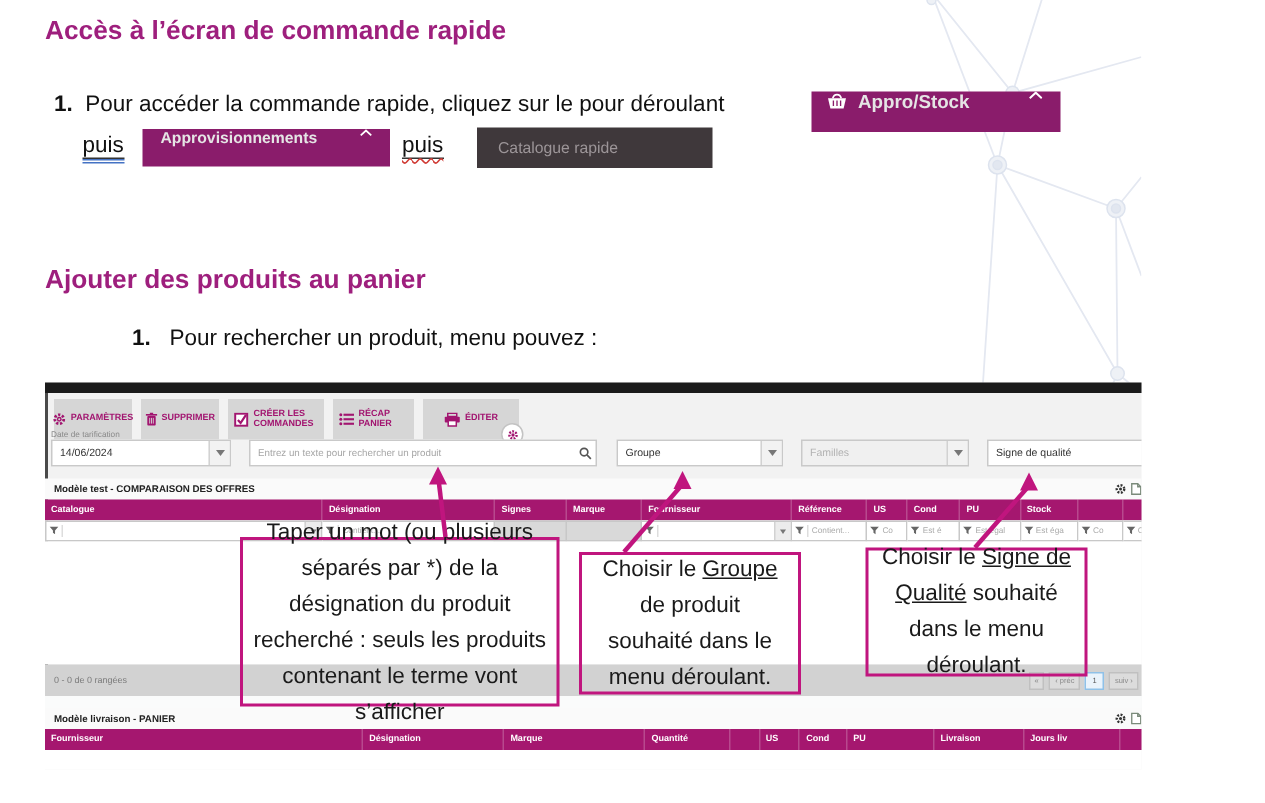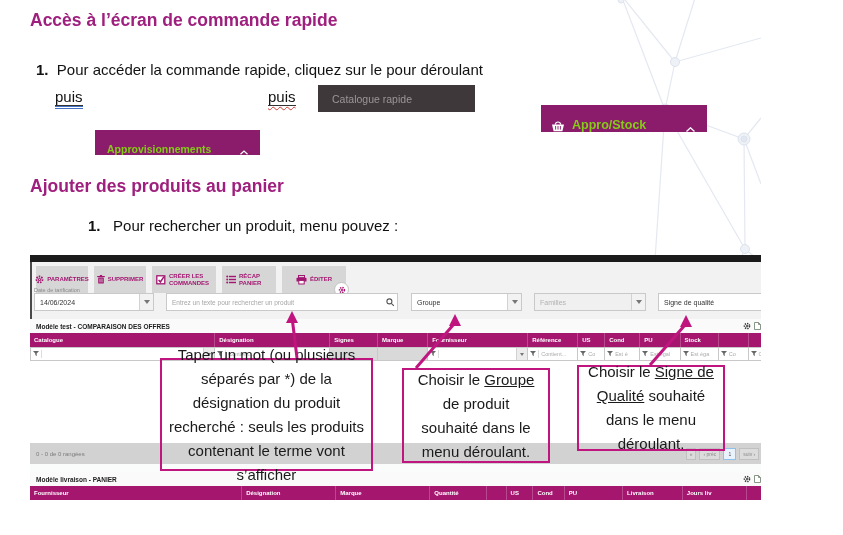--- a/index.html
+++ b/index.html
@@ -10,22 +10,22 @@
   
   .doc-title{position:absolute;left:30px;font-size:17.5px;font-weight:bold;color:#9E1F7D;}
   .step{position:absolute;font-size:15px;color:#111;}
   .step b{font-weight:bold;}
   .puis{font-size:15px;color:#111;}
   .puis-inner{border-bottom:1.5px solid #333;text-align:center;}
   .puis1{display:inline-block;border-bottom:3px double #4472c4;padding-bottom:1px;}
   .puis2{display:inline-block;text-decoration:underline wavy #d03a34 1px;text-underline-offset:4px;}
 
   
-  .mbtn{position:absolute;background:#8A1C6B;color:#84cc16;display:flex;align-items:flex-end;
-        box-sizing:border-box;font-weight:bold;margin-top:44px;}
+  .mbtn{position:absolute;background:#8A1C6B;color:#e5e5e5;display:flex;align-items:flex-start;
+        box-sizing:border-box;font-weight:bold;}
   .mbtn .chev{margin-left:auto;display:flex;align-items:center;}
   .btn-approstock{left:541px;top:61px;width:166px;height:27px;padding:0 12px 0 10px;font-size:12.5px;gap:7px;}
   .btn-appro{left:95px;top:86px;width:165px;height:25px;padding:0 12px;font-size:10.5px;}
   .box-cmd{position:absolute;left:318px;top:85px;width:157px;height:27px;background:#3F383B;
            color:#9C9598;font-size:10.5px;display:flex;align-items:center;padding-left:14px;box-sizing:border-box;}
 
   
   .net{position:absolute;right:0;top:0;pointer-events:none;}
 
   
@@ -426,21 +426,21 @@
     <div class="band" style="top:245px;height:13px;background:#ffffff;"></div>
 
     <div class="callout" style="left:130px;top:103px;width:213px;height:113px;">
       <span class="ct">Taper un mot (ou plusieurs
 séparés par *) de la
 désignation du produit
 recherché : seuls les produits
 contenant le terme vont
 s’afficher</span>
     </div>
-    <div class="callout" style="left:372px;top:113px;width:148px;height:95px;">
+    <div class="callout" style="left:356px;top:113px;width:148px;height:95px;">
       <span class="ct"><span>Choisir le </span><span class="u">Groupe</span><span>
 de produit
 souhaité dans le
 menu déroulant.</span></span>
     </div>
     <div class="callout" style="left:547px;top:110px;width:148px;height:86px;">
       <span class="ct"><span>Choisir le </span><span class="u">Signe de
 Qualité</span><span> souhaité
 dans le menu
 déroulant.</span></span>

